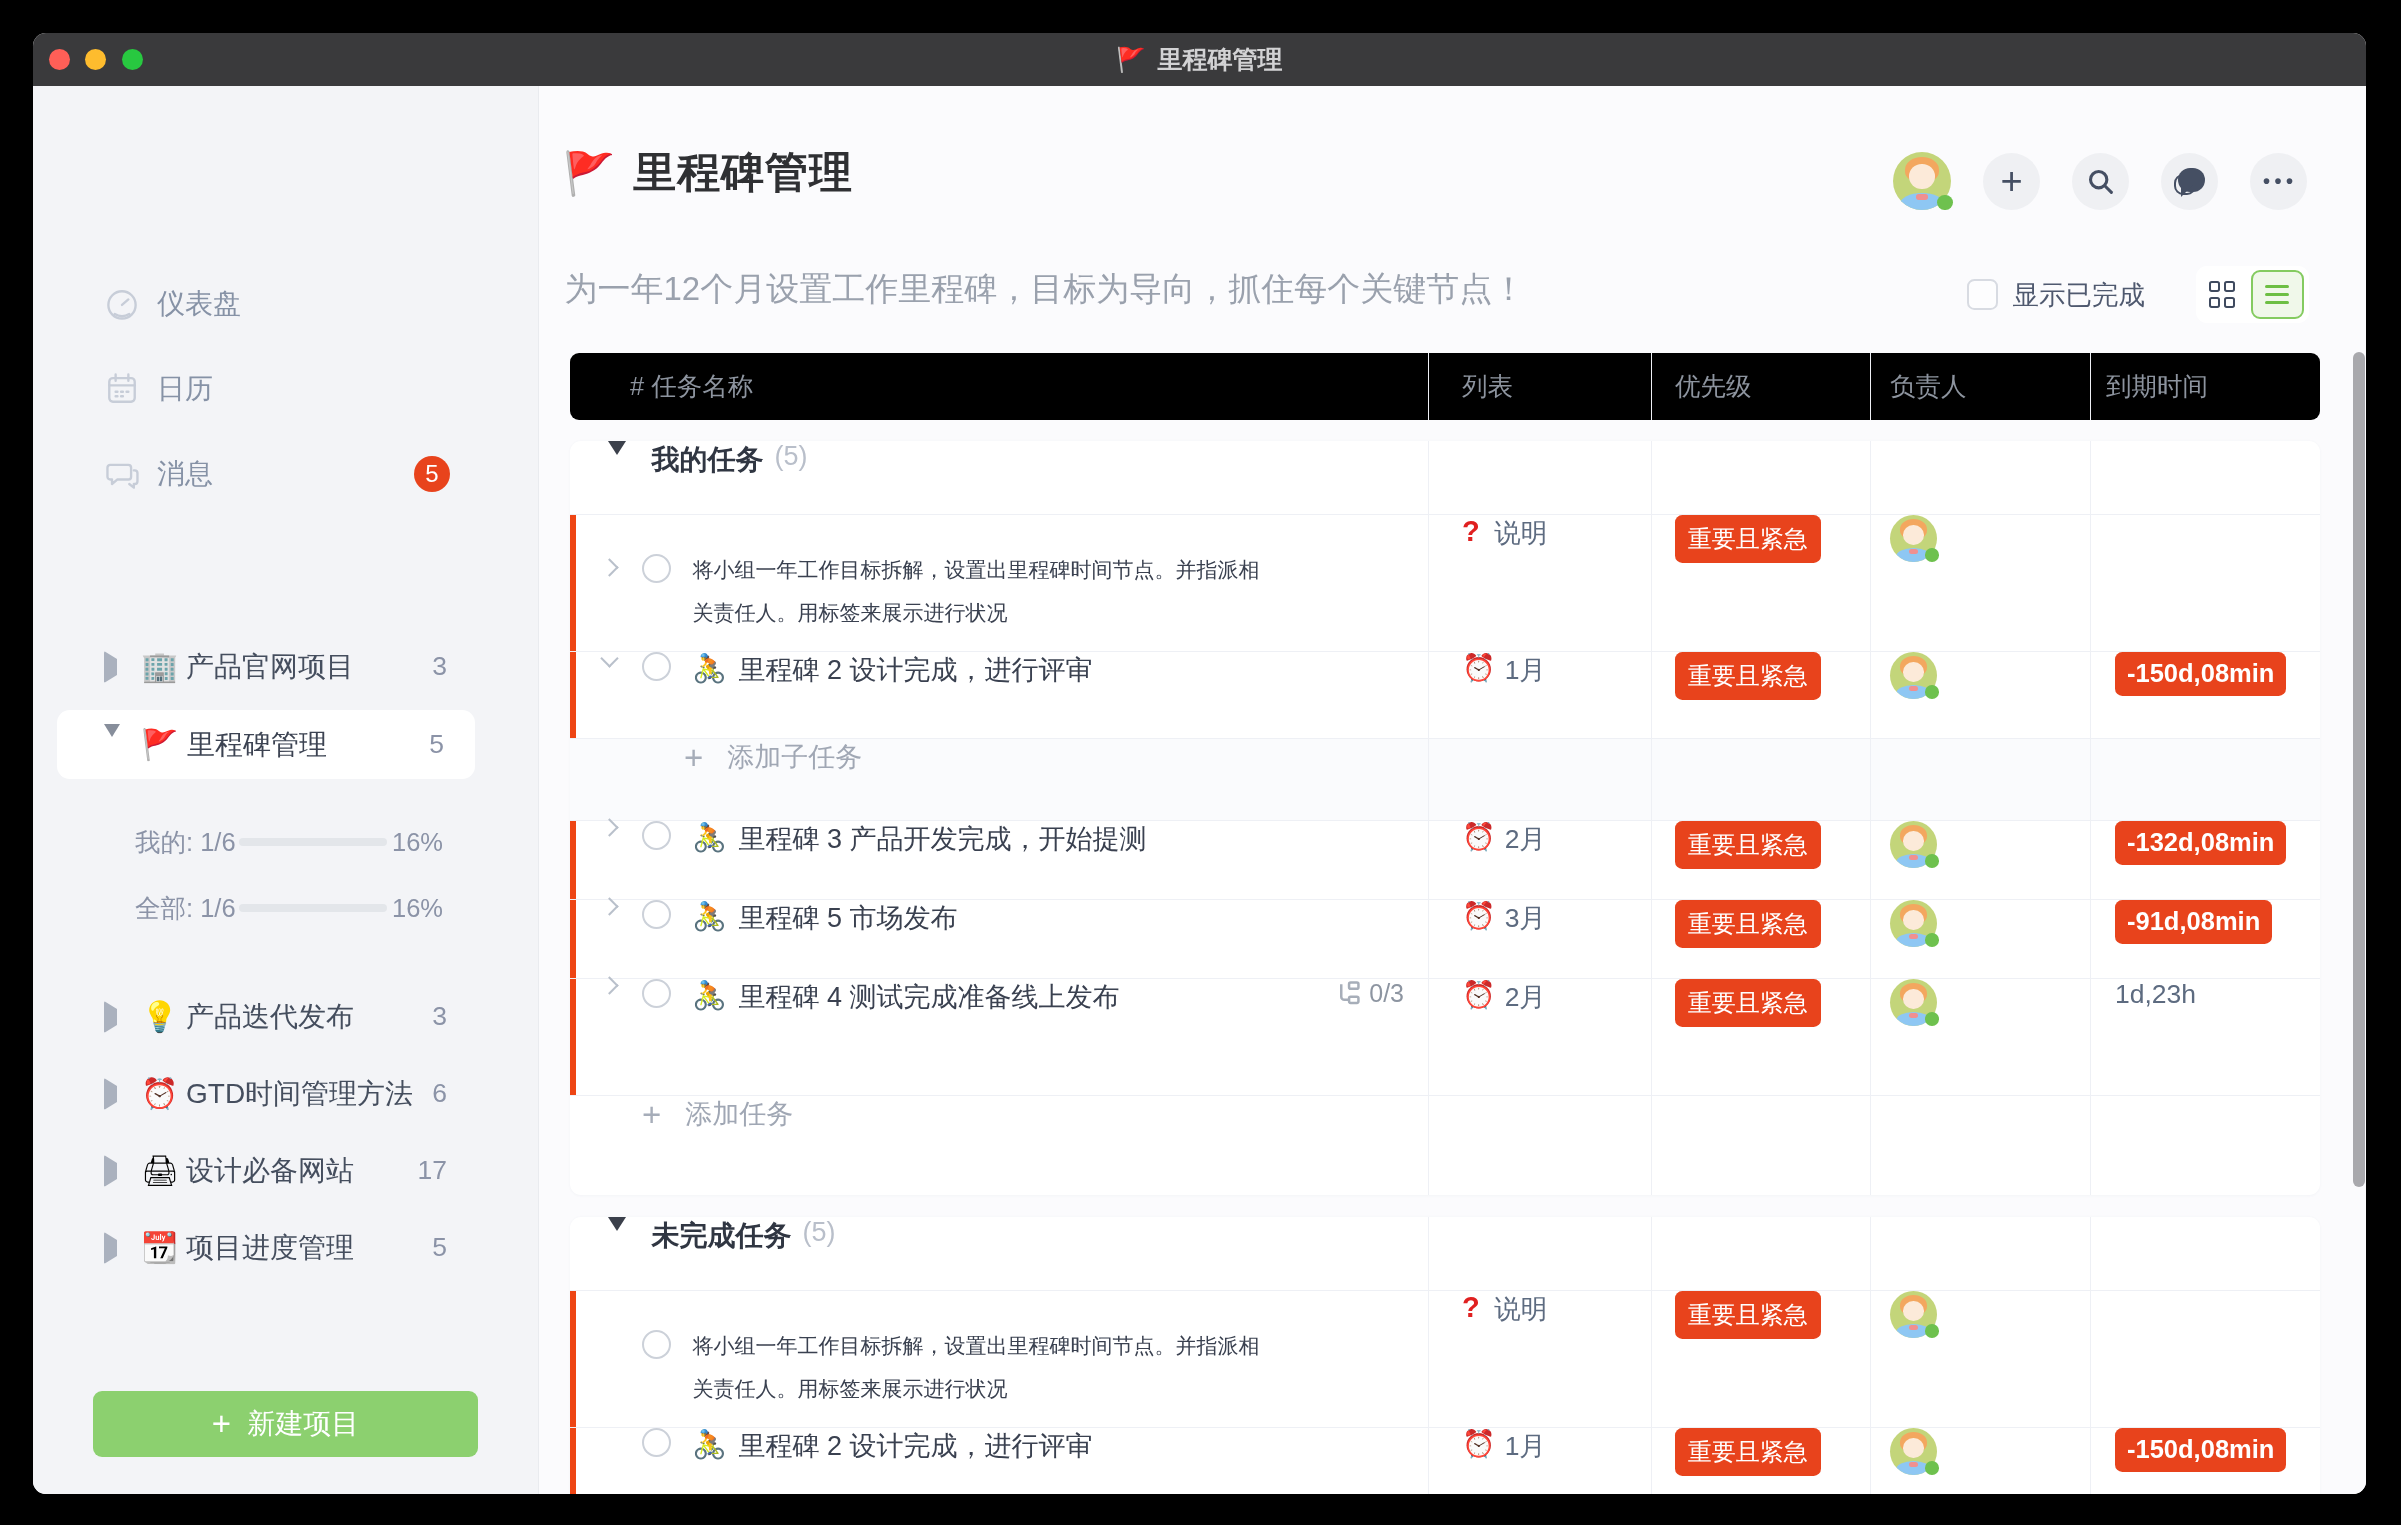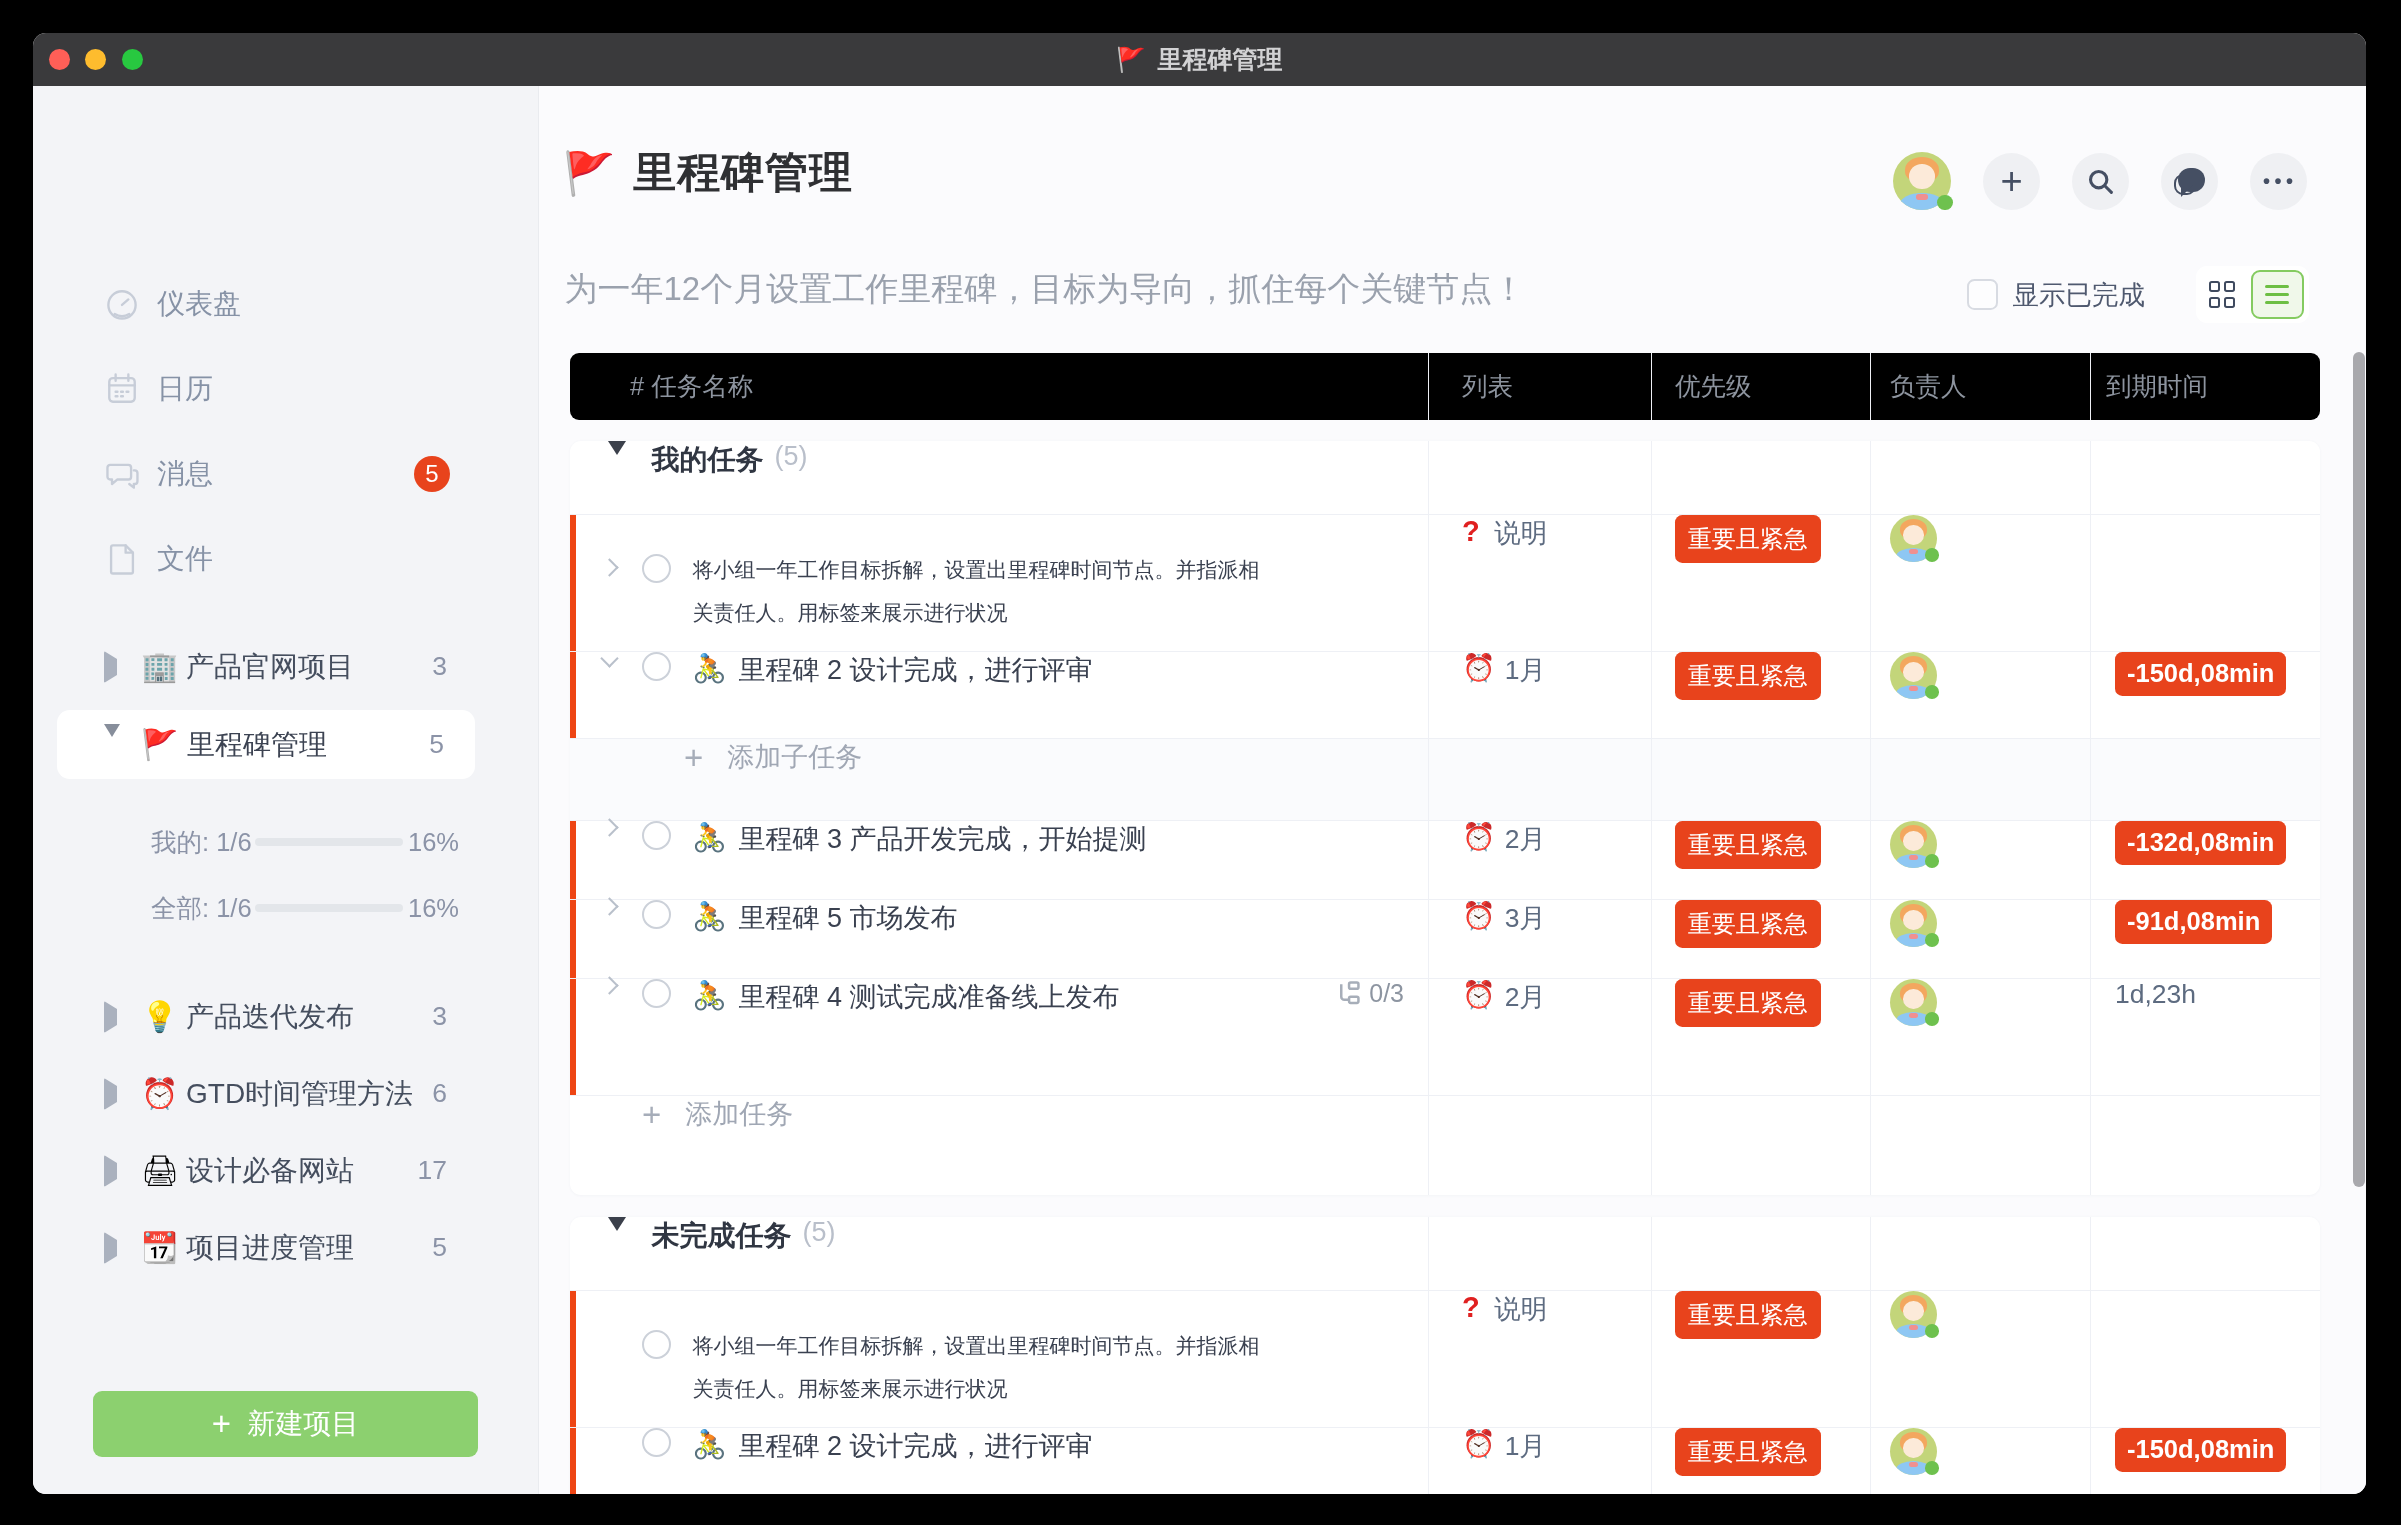--- a/index.html
+++ b/index.html
@@ -37,21 +37,21 @@
   .mbadge{position:absolute;right:88px;width:36px;height:36px;border-radius:50%;background:#e8431c;color:#fff;font-size:24px;display:flex;align-items:center;justify-content:center;}
   .projects{position:absolute;left:0;top:542px;width:100%;}
   .proj-row{height:77px;display:flex;align-items:center;position:relative;}
   .tri-right{width:0;height:0;border-left:13.7px solid #aab1be;border-top:8.2px solid transparent;border-bottom:8.2px solid transparent;border-radius:1.8px;}
   .tri-down{width:0;height:0;border-top:13.7px solid #878e9b;border-left:8.2px solid transparent;border-right:8.2px solid transparent;}
   .proj-row .ptri{position:absolute;left:71px;}
   .proj-row .pemoji{position:absolute;left:108px;font-size:30px;}
   .proj-row .pname{position:absolute;left:153px;font-size:28px;color:#454e5e;}
   .proj-row .pcount{position:absolute;right:91px;font-size:26.5px;color:#8b93a7;}
   .proj-selected{position:absolute;left:24px;top:82px;width:418px;height:69px;background:#fff;border-radius:12.8px;}
-  .progress-zone{position:absolute;left:16px;top:181px;width:100%;}
+  .progress-zone{position:absolute;left:0;top:181px;width:100%;}
   .prog-row{height:66px;display:flex;align-items:center;position:relative;}
   .prog-label{position:absolute;left:102px;font-size:25.5px;color:#8b93a7;}
   .prog-track{position:absolute;left:206px;width:148px;height:8.2px;border-radius:4.6px;background:#e3e6ea;overflow:hidden;}
   .prog-fill{height:100%;background:#8fc858;border-radius:4.6px;}
   .prog-pct{position:absolute;right:95px;font-size:25.5px;color:#8b93a7;}
   .rest-projects{position:absolute;left:0;top:350px;width:100%;}
   .new-proj{position:absolute;left:60px;top:1305px;width:385px;height:66px;background:#8cd06f;border-radius:9px;color:#fff;display:flex;align-items:center;justify-content:center;gap:16.4px;font-size:28px;}
   .new-proj .plus{font-size:33px;font-weight:400;}
   
   .micon svg{width:40px;height:40px;stroke:#c7cdd8;fill:none;stroke-width:2.6;stroke-linecap:round;stroke-linejoin:round;}
@@ -172,29 +172,20 @@
         <div class="menu-item">
           <span class="micon">
             <svg viewBox="0 0 44 44">
                 <path d="M9 12 h20 a3 3 0 0 1 3 3 v10 a3 3 0 0 1 -3 3 h-12 l-6 5 v-5 h-2 a3 3 0 0 1 -3 -3 v-10 a3 3 0 0 1 3 -3 z"></path>
                 <path d="M35 18 h1 a3 3 0 0 1 3 3 v9 a3 3 0 0 1 -3 3 h-1 v4 l-5 -4"></path>
               </svg>
           </span>
           <span class="mlabel">消息</span>
           <span class="mbadge">5</span>
         </div>
-        <div class="menu-item">
-          <span class="micon">
-            <svg viewBox="0 0 44 44">
-                <path d="M12 7 h14 l8 8 v21 a2 2 0 0 1 -2 2 h-20 a2 2 0 0 1 -2 -2 v-27 a2 2 0 0 1 2 -2 z"></path>
-                <path d="M26 7 v8 h8"></path>
-              </svg>
-          </span>
-          <span class="mlabel">文件</span>
-        </div>
       </div>
 
       <div class="projects">
         <div class="proj-row">
           <span class="ptri"><span class="tri-right"></span></span>
           <span class="pemoji">🏢</span>
           <span class="pname">产品官网项目</span>
           <span class="pcount">3</span>
         </div>
 

